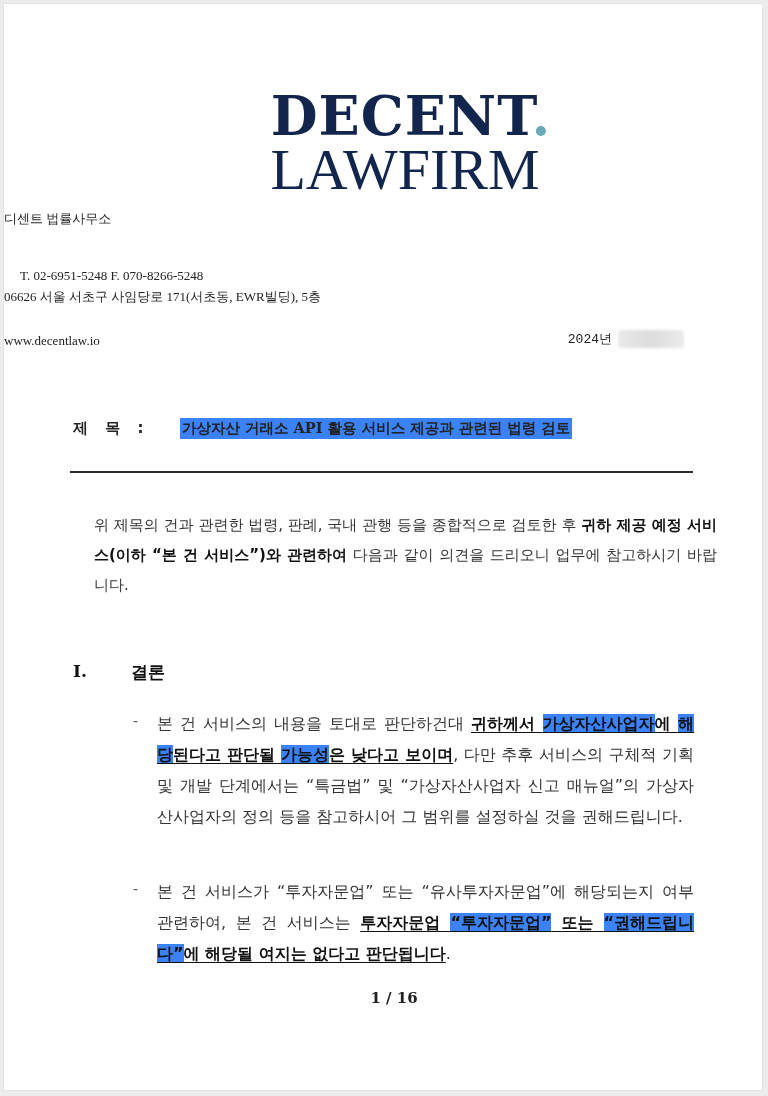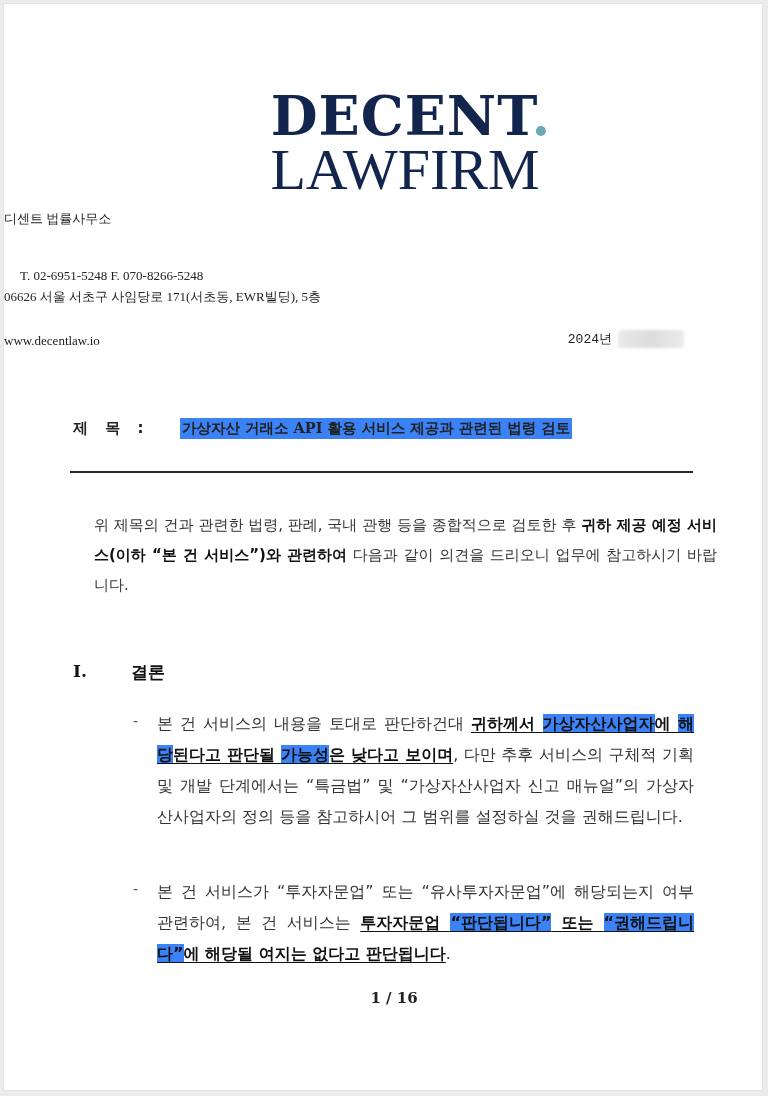--- a/index.html
+++ b/index.html
@@ -100,17 +100,17 @@
     <span>결론</span>
   </div>
 
   <div class="bullet-dash" style="top:708px;">-</div>
   <div class="bullet-body" style="top:704px;">
     <span>본 건 서비스의 내용을 토대로 판단하건대 </span><span class="u"><span>귀하께서 </span><span class="hl">가상자산사업자</span><span>에 </span><span class="hl">해당</span><span>된다고 판단될 </span><span class="hl">가능성</span><span>은 낮다고 보이며</span></span><span>, 다만 추후 서비스의 구체적 기획 및 개발 단계에서는 “특금법” 및 “가상자산사업자 신고 매뉴얼”의 가상자산사업자의 정의 등을 참고하시어 그 범위를 설정하실 것을 권해드립니다.</span>
   </div>
 
   <div class="bullet-dash" style="top:876px;">-</div>
   <div class="bullet-body" style="top:872px;">
-    <span>본 건 서비스가 “투자자문업” 또는 “유사투자자문업”에 해당되는지 여부 관련하여, 본 건 서비스는 </span><span class="u"><span>투자자문업 </span><span class="hl">“판단됩니다”</span><span> 또는 </span><span class="hl">“권해드립니다”</span><span>에 해당될 여지는 없다고 판단됩니다</span></span><span>.</span>
+    <span>본 건 서비스가 “투자자문업” 또는 “유사투자자문업”에 해당되는지 여부 관련하여, 본 건 서비스는 </span><span class="u"><span>투자자문업 </span><span class="hl">“투자자문업”</span><span> 또는 </span><span class="hl">“권해드립니다”</span><span>에 해당될 여지는 없다고 판단됩니다</span></span><span>.</span>
   </div>
 
   <div class="page-number">1 / 16</div>
 </div>
 
 </body></html>

